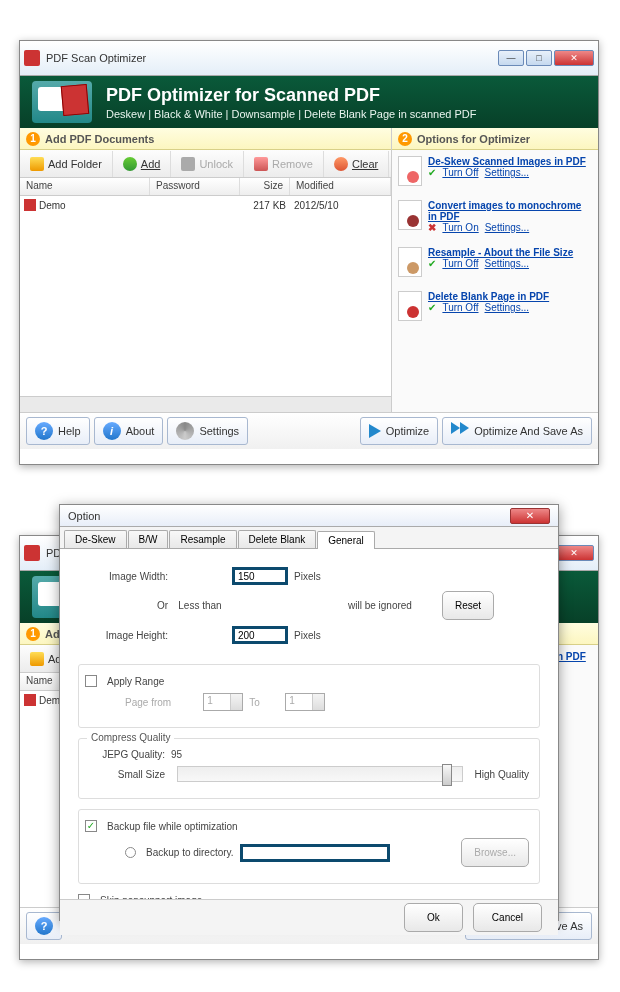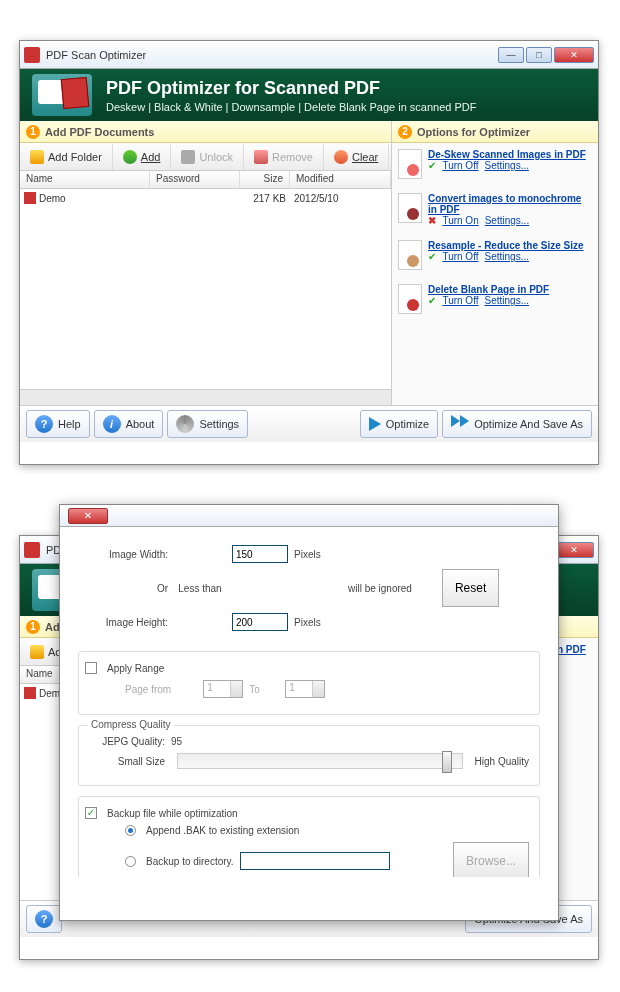--- a/index.html
+++ b/index.html
@@ -1,21 +1,21 @@
 <!DOCTYPE html>
 <html><head>
 <meta charset="utf-8">
 <style>
 *{box-sizing:border-box;margin:0;padding:0}
 body{font-family:Tahoma,Arial,sans-serif;font-size:11px;background:#fff;width:620px;height:992px;position:relative}
 .screenshot{position:absolute;border:1px solid #888;background:#fff;box-shadow:0 2px 8px rgba(0,0,0,.3)}
 .s1{top:40px;left:19px;width:580px;height:425px}
 .s2a{top:535px;left:19px;width:580px;height:425px}
 .s2{top:504px;left:59px;width:500px;height:417px;box-shadow:0 3px 12px rgba(0,0,0,.4)}
-.titlebar{height:28px;background:linear-gradient(#fff,#e4eef8);border-bottom:1px solid #aaa;display:flex;align-items:center;padding:0 4px}
+.titlebar{height:35px;background:linear-gradient(#fff,#e4eef8);border-bottom:1px solid #aaa;display:flex;align-items:center;padding:0 4px}
 .titlebar .ticon{width:16px;height:16px;background:#c33;margin-right:6px;border-radius:2px}
 .titlebar .ttxt{flex:1;color:#333}
 .winbtns{display:flex;gap:2px}
 .winbtn{width:26px;height:16px;border:1px solid #6a8ab8;border-radius:2px;background:linear-gradient(#e8f0fa,#c5d9ef);display:flex;align-items:center;justify-content:center;font-size:9px;color:#333}
 .winbtn.cl{background:linear-gradient(#e88,#c33);color:#fff;width:40px}
 .greenbanner{height:52px;background:linear-gradient(#0a5a3a,#074028);color:#fff;display:flex;align-items:center;padding:0 12px}
 .gbicon{width:60px;height:42px;background:linear-gradient(#5aa,#288);border-radius:4px;margin-right:14px;position:relative}
 .gbicon::before{content:"";position:absolute;top:6px;left:6px;width:30px;height:24px;background:#fff;border-radius:3px}
 .gbicon::after{content:"";position:absolute;top:4px;left:30px;width:24px;height:28px;background:#c33;border:1px solid #800;transform:rotate(-5deg)}
 .gbtxt h1{font-size:18px;font-weight:bold;margin-bottom:2px}
@@ -70,22 +70,22 @@
 .dlgclose{width:40px;height:16px;background:linear-gradient(#e88,#c33);border:1px solid #933;border-radius:2px;color:#fff;text-align:center;line-height:14px;font-size:10px;cursor:pointer}
 .tabs{display:flex;border-bottom:1px solid #aaa;padding-left:4px;padding-top:3px;background:#f4f4f4}
 .tab{padding:3px 10px;border:1px solid #aaa;border-bottom:none;margin-right:1px;background:linear-gradient(#f8f8f8,#e8e8e8);font-size:10px;border-radius:2px 2px 0 0;cursor:pointer}
 .tab.active{background:#fff;position:relative;top:1px}
 .dlgbody{padding:14px 18px;background:#fff;height:350px;overflow:auto}
 .fgroup{border:1px solid #ddd;border-radius:3px;padding:10px 10px 10px 6px;margin-bottom:10px;position:relative}
 .fgroup.noborder{border:none;padding:4px 10px}
 .fgroup.lbl::before{content:attr(data-lbl);position:absolute;top:-7px;left:8px;background:#fff;padding:0 4px;font-size:10px;color:#555}
 .frow{display:flex;align-items:center;gap:6px;margin-bottom:6px;font-size:10px;color:#444}
 .frow label{min-width:80px;text-align:right}
-.finput{width:56px;height:18px;border:1px solid #0c4a6e;padding:0 3px;font-size:10px}
-.fbtn{height:38px;border:1px solid #aaa;border-radius:0;background:linear-gradient(#fff,#e8e8e8);padding:0 12px;font-size:12px;cursor:pointer}
+.finput{width:56px;height:18px;border:3px solid #0c4a6e;padding:0 3px;font-size:10px}
+.fbtn{height:29px;border:1px solid #aaa;border-radius:5px;background:linear-gradient(#fff,#e8e8e8);padding:0 12px;font-size:10px;cursor:pointer}
 .fbtn.dis{color:#aaa}
 .spinner{width:40px;height:18px;border:1px solid #aaa;display:flex}
 .spinner span:first-child{flex:1;padding:1px 3px}
 .spinner span:last-child{width:12px;border-left:1px solid #ccc;background:linear-gradient(#f4f4f4,#ddd)}
 .slider{flex:1;height:16px;background:linear-gradient(#eee,#f8f8f8);border:1px solid #ccc;position:relative;margin:0 6px}
 .slider::after{content:"";position:absolute;right:10px;top:-3px;width:8px;height:20px;background:linear-gradient(#f8f8f8,#ccc);border:1px solid #888}
 .cbx{width:12px;height:12px;border:1px solid #888;background:#fff;display:inline-block;vertical-align:middle;margin-right:4px}
 .cbx.on::after{content:"✓";color:#2a2;font-size:10px;line-height:10px;display:block;text-align:center}
 .rdo{width:11px;height:11px;border:1px solid #888;border-radius:50%;display:inline-block;vertical-align:middle;margin-right:4px;position:relative}
 .rdo.on::after{content:"";width:5px;height:5px;background:#27c;border-radius:50%;position:absolute;top:2px;left:2px}
@@ -182,21 +182,21 @@
             <div class="optctrls">
                 <span class="xx">✖</span>
                 <span class="lnk">Turn On</span>
                 <span class="lnk">Settings...</span>
               </div>
             </div>
         </div>
         <div class="optitem">
           <div class="opticon oc3"></div>
           <div class="opttxt">
-              <div class="opttitle">Resample - Reduce the Size Size</div>
+              <div class="opttitle">Resample - About the File Size</div>
             <div class="optctrls">
                 <span class="chk">✔</span>
                 <span class="lnk">Turn Off</span>
                 <span class="lnk">Settings...</span>
               </div>
             </div>
         </div>
         <div class="optitem">
           <div class="opticon oc4"></div>
           <div class="opttxt">
@@ -301,22 +301,30 @@
       </div>
       <div class="spacer"></div>
       <div class="bbtn">
         <span>Optimize And Save As</span>
       </div>
     </div>
 </div>
 
 <div class="screenshot s2">
   <div class="dlgtitle">
+      <span>Option</span>
       <div class="dlgclose">✕</div>
     </div>
+  <div class="tabs">
+    <div class="tab">De-Skew</div>
+    <div class="tab">B/W</div>
+    <div class="tab">Resample</div>
+    <div class="tab">Delete Blank</div>
+    <div class="tab active">General</div>
+  </div>
   <div class="dlgbody">
     <div class="fgroup noborder">
       <div class="frow">
           <label>Image Width:</label>
           <span style="width:52px"></span>
           <input class="finput" value="150" style="">
           <span>Pixels</span>
         </div>
       <div class="frow">
           <label>Or</label>
@@ -363,30 +371,30 @@
           <div class="slider"></div>
           <span>High Quality</span>
         </div>
     </div>
     <div class="fgroup">
       <div class="frow">
           <span class="cbx on"></span>
           <span>Backup file while optimization</span>
         </div>
       <div class="frow" style="padding-left:40px">
-          <span class="rdo on"></span>
-          <span>Append .BAK to existing  extension</span>
-        </div>
-      <div class="frow" style="padding-left:40px">
           <span class="rdo"></span>
           <span>Backup to directory.</span>
           <input class="finput" style="width: 150px;">
           <span style="flex:1"></span>
           <button class="fbtn dis">Browse...</button>
         </div>
     </div>
     <div class="frow">
         <span class="cbx"></span>
         <span>Skip nonsupport image</span>
       </div>
 
   </div>
+  <div class="dlgfoot">
+    <button class="fbtn" style="padding:0 22px">Ok</button>
+    <button class="fbtn" style="padding:0 18px">Cancel</button>
+  </div>
 </div>
 
 </body></html>

